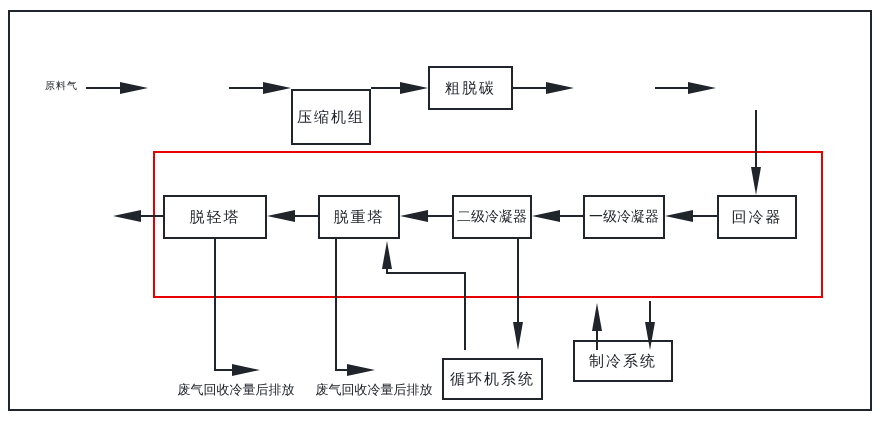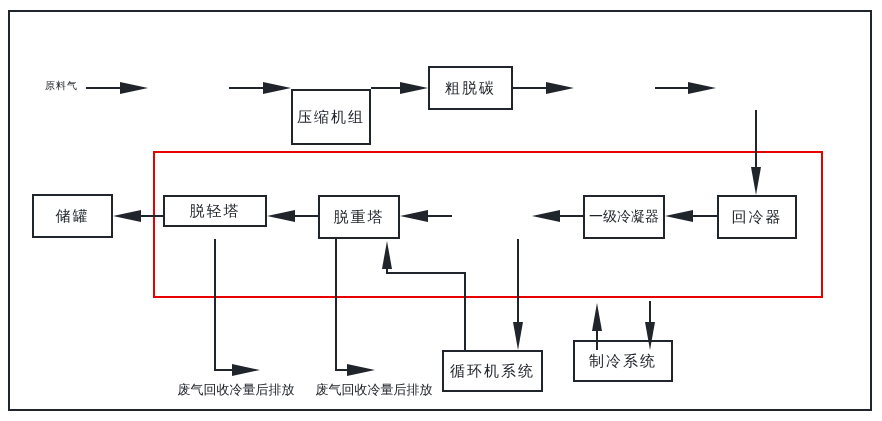--- a/index.html
+++ b/index.html
@@ -29,25 +29,25 @@
 
   <div class="redframe"></div>
 
   <div class="lbl" style="left:24px; top:79px; width:54px; font-size:10px; letter-spacing:1px;text-align:right;">原料气</div>
 
   <div class="node" style="left:291px; top:66px; width:80px; height:56px;margin-top:23px;">压缩机组</div>
   <div class="node" style="left:428px; top:66px; width:85px; height:44px;">粗脱碳</div>
 
   <div class="node" style="left:717px; top:195px; width:80px; height:44px;">回冷器</div>
   <div class="node tight" style="left:583px; top:195px; width:82px; height:44px;">一级冷凝器</div>
+  <div class="node tight" style="left:452px; top:195px; width:80px; height:44px;">二级冷凝器</div>
   <div class="node" style="left:318px; top:195px; width:82px; height:44px;">脱重塔</div>
-  <div class="node" style="left:163px; top:195px; width:104px; height:32px;">脱轻塔</div>
-  <div class="node" style="left:32px; top:194px; width:81px; height:44px;">储罐</div>
+  <div class="node" style="left:163px; top:195px; width:104px; height:44px;">脱轻塔</div>
 
-  <div class="node" style="left:442px; top:350px; width:101px; height:42px;">循环机系统</div>
+  <div class="node" style="left:442px; top:358px; width:101px; height:42px;">循环机系统</div>
   <div class="node" style="left:573px; top:340px; width:100px; height:42px;">制冷系统</div>
 
   <div class="hline" style="left:86px; top:87px; width:36px;"></div>
   <div class="arr-r" style="left:120px; top:82px;"></div>
 
   <div class="hline" style="left:229px; top:87px; width:36px;"></div>
   <div class="arr-r" style="left:263px; top:82px;"></div>
 
   <div class="hline" style="left:371px; top:87px; width:31px;"></div>
   <div class="arr-r" style="left:400px; top:82px;"></div>

